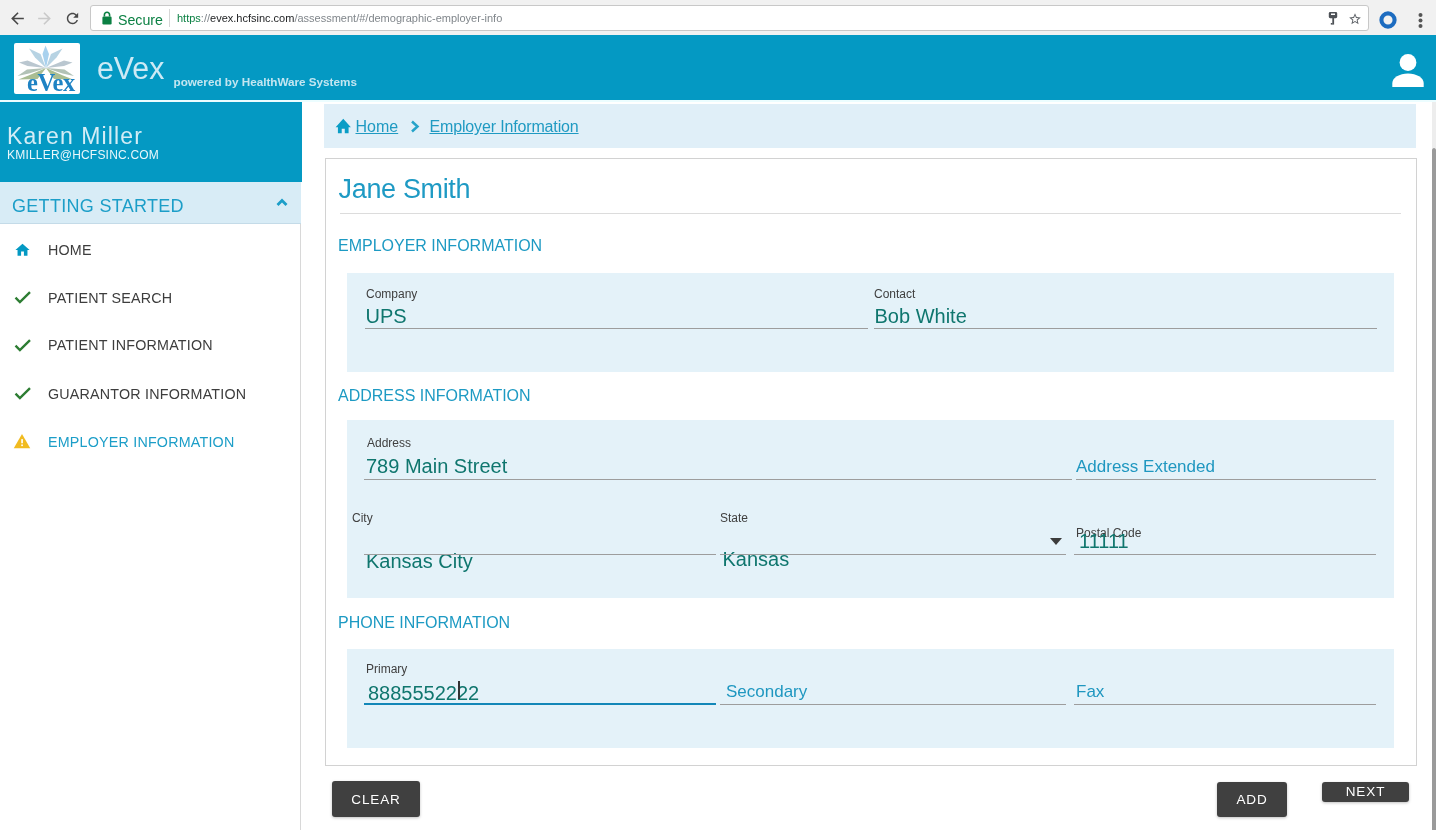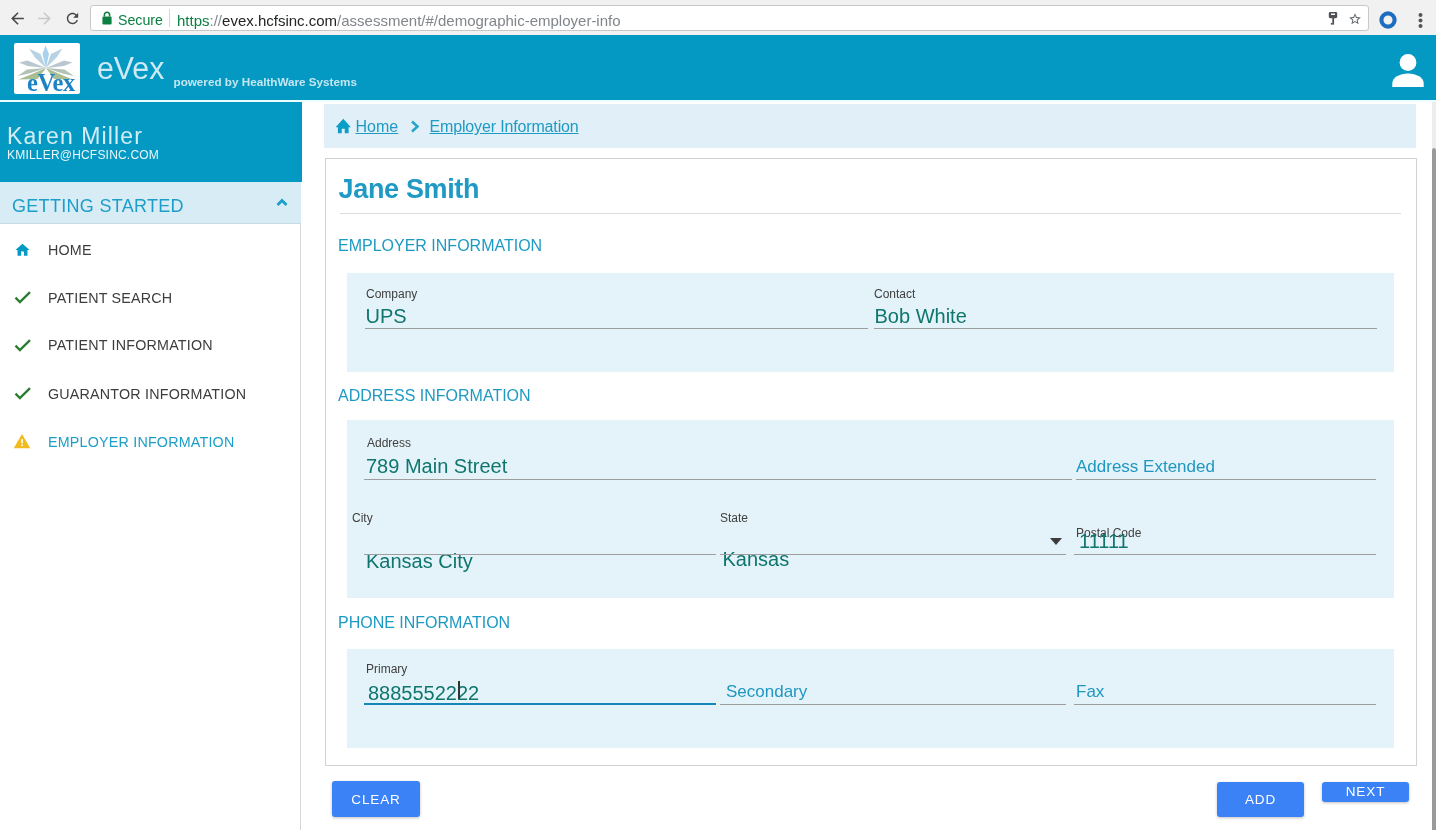--- a/index.html
+++ b/index.html
@@ -2,21 +2,21 @@
 <html><head>
 <meta charset="utf-8">
 <style>
 *{margin:0;padding:0;box-sizing:border-box;}
 html,body{width:1436px;height:830px;overflow:hidden;background:#fff;font-family:"Liberation Sans",sans-serif;}
 .abs{position:absolute;}
 .lbl{font-size:12px;color:#404040;}
 .val{font-size:20px;color:#0f766e;}
 .ph{font-size:17px;color:#1f97c0;}
 .ul{height:1px;background:#9d9d9d;}
-.btn{background:#3b82f6;border-radius:3px;color:#fff;font-size:13.5px;letter-spacing:0.9px;display:flex;align-items:center;justify-content:center;box-shadow:0 1px 3px rgba(0,0,0,0.25);}
+.btn{background:#404040;border-radius:3px;color:#fff;font-size:13.5px;letter-spacing:0.9px;display:flex;align-items:center;justify-content:center;box-shadow:0 1px 3px rgba(0,0,0,0.25);}
 .sect{font-size:16px;color:#1d9ac3;}
 .menutxt{font-size:14.3px;color:#3d3d3d;letter-spacing:0.2px;}
 </style>
 </head>
 <body>
 
 <div class="abs" style="left:0;top:0;width:1436px;height:35px;background:#f1f1f1;"></div>
 
 <svg class="abs" style="left:8px;top:9px;" width="19" height="19" viewBox="0 0 24 24">
     <path d="M20 11H7.83l5.59-5.59L12 4l-8 8 8 8 1.41-1.41L7.83 13H20v-2z" fill="#484848"></path>
@@ -32,21 +32,21 @@
 
 <div class="abs" style="left:90px;top:4.5px;width:1279px;height:26.5px;background:#fff;border:1px solid #c8c8c8;border-radius:3px;"></div>
 
 <svg class="abs" style="left:101px;top:11px;" width="12" height="14" viewBox="0 0 12 14">
     <path d="M6 0.5 C4 0.5 2.6 2 2.6 3.8 V5.5 H4.2 V3.9 C4.2 2.8 5 2 6 2 C7 2 7.8 2.8 7.8 3.9 V5.5 H9.4 V3.8 C9.4 2 8 0.5 6 0.5 Z" fill="#0b8043"></path>
     <rect x="1.4" y="5.5" width="9.2" height="8" rx="1.2" fill="#0b8043"></rect>
   </svg>
 
 <div class="abs" style="left:118px;top:11.8px;font-size:14.2px;color:#0b8043;">Secure</div>
 <div class="abs" style="left:169px;top:9px;width:1px;height:18px;background:#d6d6d6;"></div>
-<div class="abs" style="left:177px;top:11.8px;font-size:15px;white-space:nowrap;"><span style="color:#0b8043;">https</span><span style="color:#80868b;">://</span><span style="color:#222426;">evex.hcfsinc.com</span><span style="color:#80868b;">/assessment/#/demographic-employer-info</span></div>
+<div class="abs" style="left:177px;top:11.8px;font-size:11px;white-space:nowrap;"><span style="color:#0b8043;">https</span><span style="color:#80868b;">://</span><span style="color:#222426;">evex.hcfsinc.com</span><span style="color:#80868b;">/assessment/#/demographic-employer-info</span></div>
 
 <svg class="abs" style="left:1328px;top:11.5px;" width="10" height="13" viewBox="0 0 10 13">
     <rect x="0.8" y="0" width="8.4" height="6.2" rx="1.4" fill="#4d5156"></rect>
     <rect x="3" y="1.5" width="4" height="1.5" fill="#fff"></rect>
     <rect x="4.3" y="6" width="1.8" height="6.6" fill="#4d5156"></rect>
     <rect x="2.8" y="11" width="1.7" height="1.6" fill="#4d5156"></rect>
   </svg>
 
 <svg class="abs" style="left:1348px;top:11.5px;" width="14" height="14" viewBox="0 0 24 24">
     <path d="M22 9.24l-7.19-.62L12 2 9.19 8.63 2 9.24l5.46 4.73L5.82 21 12 17.27 18.18 21l-1.63-7.03L22 9.24zM12 15.4l-3.76 2.27 1-4.28-3.32-2.88 4.38-.38L12 6.1l1.71 4.04 4.38.38-3.32 2.88 1 4.28L12 15.4z" fill="#5f6368"></path>
@@ -124,21 +124,21 @@
 <svg class="abs" style="left:333.8px;top:118px;" width="18.5" height="16" viewBox="0 0 24 21">
     <path d="M10 20v-6h4v6h5v-8h3L12 1 2 12h3v8z" fill="#0a9dc6"></path>
   </svg>
 <div class="abs" style="left:355.5px;top:118.2px;font-size:16px;color:#1f9ac2;text-decoration:underline;">Home</div>
 <svg class="abs" style="left:408.5px;top:119.5px;" width="11" height="13" viewBox="0 0 11 13">
     <path d="M3 1.5 L8.5 6.5 L3 11.5" fill="none" stroke="#26a3c9" stroke-width="2.5"></path>
   </svg>
 <div class="abs" style="left:429.5px;top:118.2px;font-size:16px;letter-spacing:-0.15px;color:#1f9ac2;text-decoration:underline;">Employer Information</div>
 
 <div class="abs" style="left:325px;top:158px;width:1092px;height:608px;background:#fff;border:1px solid #d2d2d2;"></div>
-<div class="abs" style="left:338.6px;top:174.2px;font-size:27px;letter-spacing:-0.35px;color:#1e9ac4;font-weight:bold;">Jane Smith</div>
+<div class="abs" style="left:338.6px;top:174.2px;font-size:27px;letter-spacing:-0.35px;color:#1e9ac4;">Jane Smith</div>
 <div class="abs" style="left:340px;top:213px;width:1061px;height:1px;background:#dcdcdc;"></div>
 
 <div class="abs sect" style="left:338px;top:236.5px;">EMPLOYER INFORMATION</div>
 
 <div class="abs" style="left:347px;top:272.5px;width:1047px;height:99.5px;background:#e4f2f9;"></div>
 <div class="abs lbl" style="left:366px;top:287.1px;">Company</div>
 <div class="abs val" style="left:365.5px;top:305px;">UPS</div>
 <div class="abs ul" style="left:365px;top:328px;width:503px;"></div>
 <div class="abs lbl" style="left:874px;top:287.1px;">Contact</div>
 <div class="abs val" style="left:874.5px;top:305px;">Bob White</div>
@@ -170,17 +170,17 @@
 <div class="abs lbl" style="left:366px;top:661.8px;">Primary</div>
 <div class="abs val" style="left:368px;top:681.5px;">8885552222</div>
 <div class="abs" style="left:458px;top:681px;width:1.5px;height:18px;background:#333;"></div>
 <div class="abs" style="left:364px;top:702.5px;width:352px;height:2.5px;background:#1287b8;"></div>
 <div class="abs ph" style="left:726px;top:681.6px;">Secondary</div>
 <div class="abs ul" style="left:720px;top:704px;width:346px;"></div>
 <div class="abs ph" style="left:1076px;top:681.6px;">Fax</div>
 <div class="abs ul" style="left:1074px;top:704px;width:302px;"></div>
 
 <div class="abs btn" style="left:332px;top:781px;width:88px;height:36px;">CLEAR</div>
-<div class="abs btn" style="left:1217px;top:781.5px;width:87px;height:35.5px;">ADD</div>
+<div class="abs btn" style="left:1217px;top:781.5px;width:70px;height:35.5px;">ADD</div>
 <div class="abs btn" style="left:1322px;top:781.5px;width:87px;height:20px;">NEXT</div>
 
 <div class="abs" style="left:1432px;top:101.8px;width:4px;height:46.2px;background:#ededed;"></div>
 <div class="abs" style="left:1432px;top:148px;width:4px;height:682px;background:#9a9a9a;border-radius:2px 2px 0 0;"></div>
 
 </body></html>

